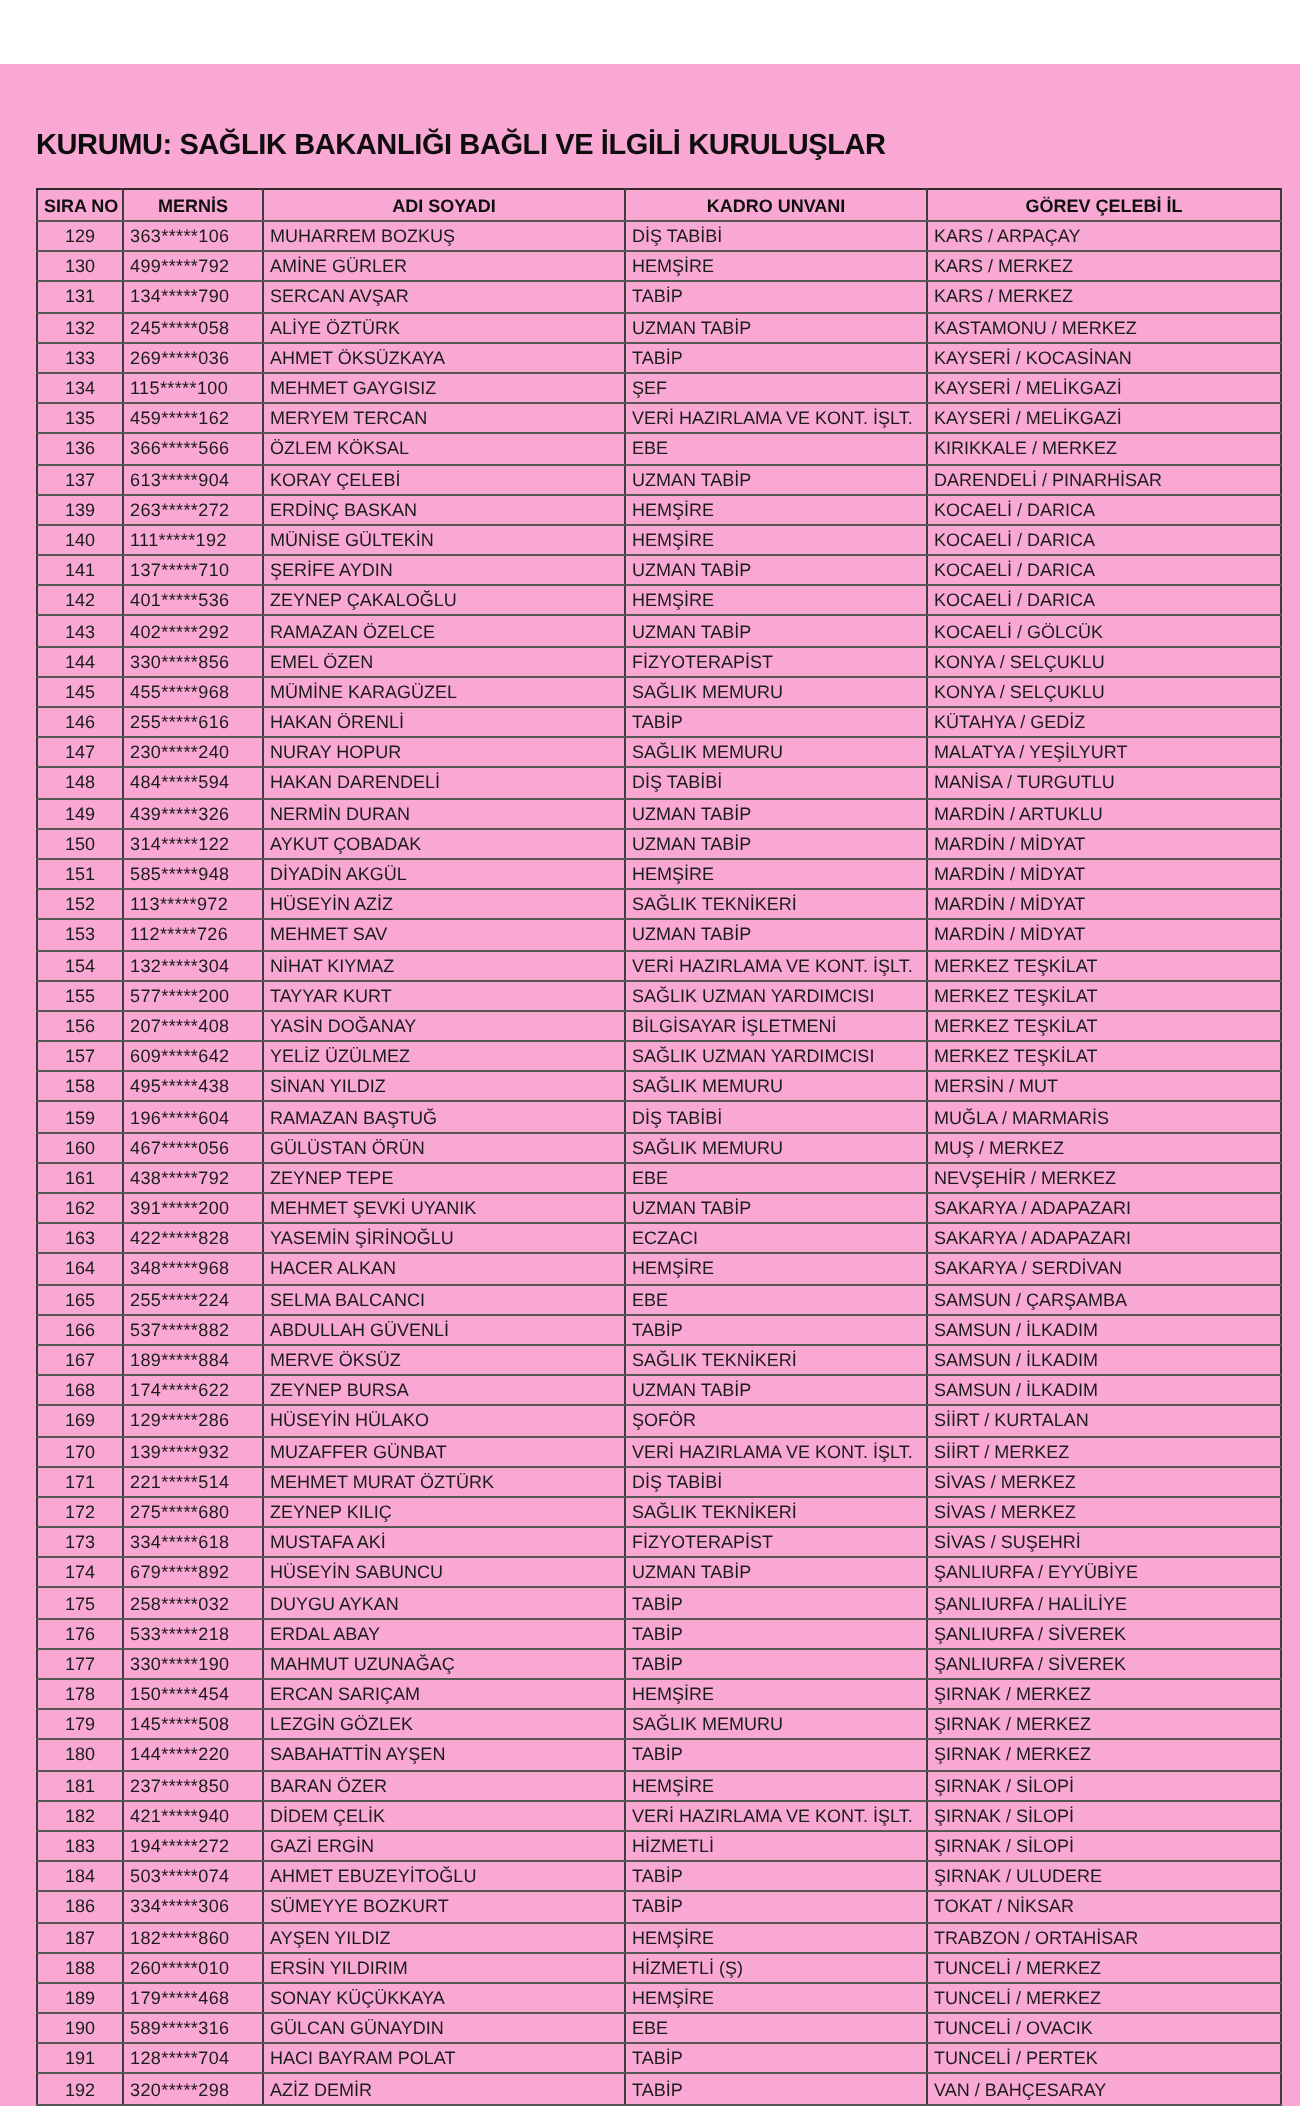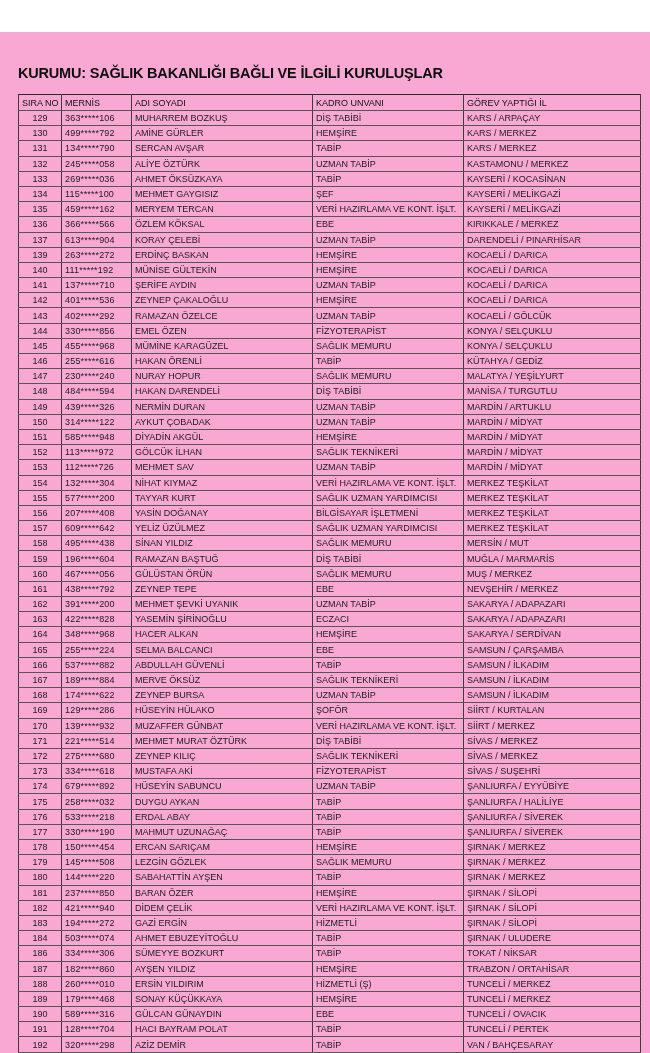--- a/index.html
+++ b/index.html
@@ -43,22 +43,22 @@
     font-size: 9px;
     padding: 0 3px;
     overflow: hidden;
     white-space: nowrap;
     vertical-align: middle;
     color: #1b1b1b;
   }
   table.roster thead tr { height: 16px; }
   table.roster tbody tr { height: 15.2px; }
   table.roster th {
-    text-align: left;
-    font-weight: normal;
+    text-align: center;
+    font-weight: bold;
     color: #0f0f0f;
     border-top-color: #2b2b2b;
   }
   td.c-sira, th.c-sira { text-align: center; }
   td.c-mernis { letter-spacing: 0.2px; }
 </style>
 </head>
 <body>
 
 <div class="page">
@@ -71,21 +71,21 @@
       <col style="width:181px">
       <col style="width:151px">
       <col style="width:177px">
     </colgroup>
     <thead>
       <tr>
         <th class="c-sira">SIRA NO</th>
         <th class="c-mernis">MERNİS</th>
         <th class="c-ad">ADI SOYADI</th>
         <th class="c-kadro">KADRO UNVANI</th>
-        <th class="c-il">GÖREV YAPTIĞI İL</th>
+        <th class="c-il">GÖREV ÇELEBİ İL</th>
       </tr>
     </thead>
     <tbody>
         <tr>
           <td class="c-sira">129</td>
           <td class="c-mernis">363*****106</td>
           <td class="c-ad">MUHARREM BOZKUŞ</td>
           <td class="c-kadro">DİŞ TABİBİ</td>
           <td class="c-il">KARS / ARPAÇAY</td>
         </tr>
@@ -232,21 +232,21 @@
         <tr>
           <td class="c-sira">151</td>
           <td class="c-mernis">585*****948</td>
           <td class="c-ad">DİYADİN AKGÜL</td>
           <td class="c-kadro">HEMŞİRE</td>
           <td class="c-il">MARDİN / MİDYAT</td>
         </tr>
         <tr>
           <td class="c-sira">152</td>
           <td class="c-mernis">113*****972</td>
-          <td class="c-ad">GÖLCÜK İLHAN</td>
+          <td class="c-ad">HÜSEYİN AZİZ</td>
           <td class="c-kadro">SAĞLIK TEKNİKERİ</td>
           <td class="c-il">MARDİN / MİDYAT</td>
         </tr>
         <tr>
           <td class="c-sira">153</td>
           <td class="c-mernis">112*****726</td>
           <td class="c-ad">MEHMET SAV</td>
           <td class="c-kadro">UZMAN TABİP</td>
           <td class="c-il">MARDİN / MİDYAT</td>
         </tr>

